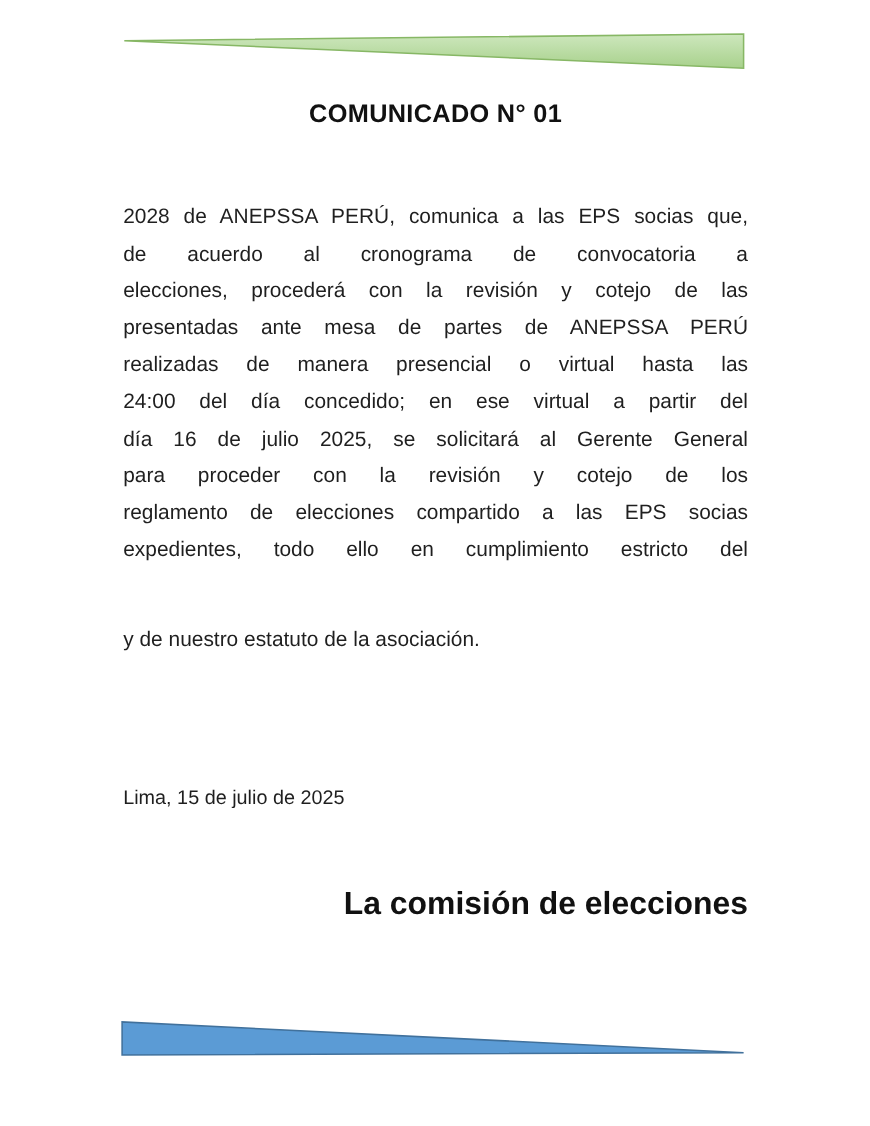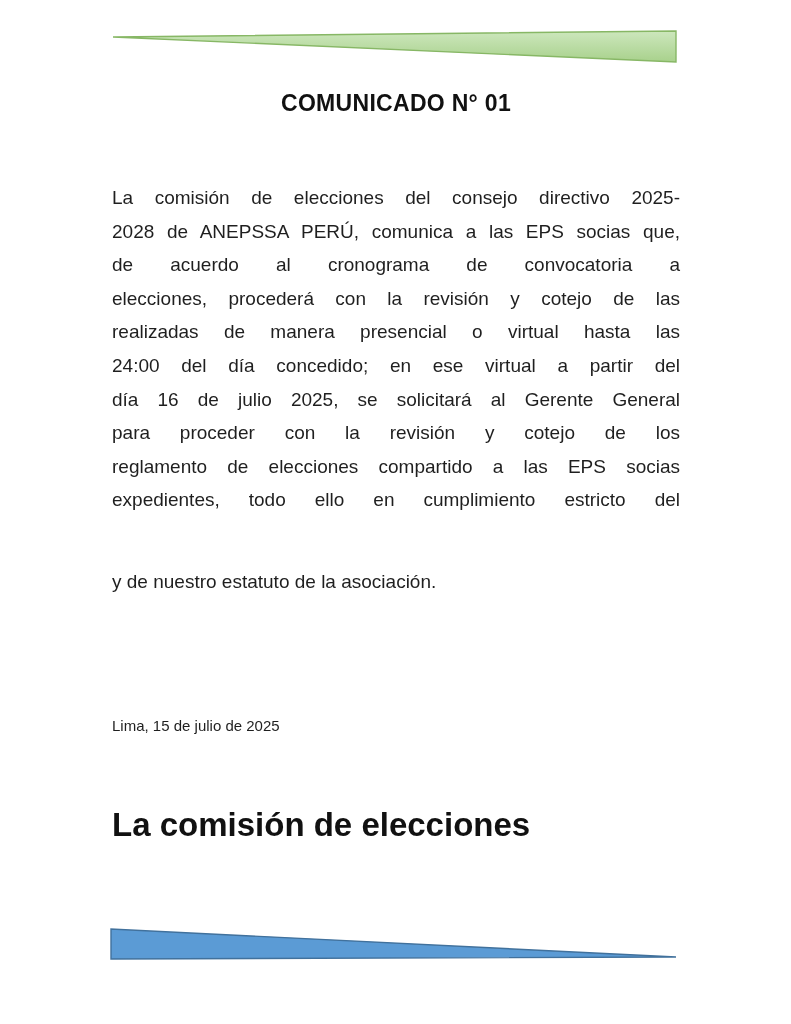--- a/index.html
+++ b/index.html
@@ -46,31 +46,31 @@
   }
   .body-text .line.last {
     text-align-last: left;
     margin-top: 48px;
   }
   .date-line {
     position: absolute;
     top: 709px;
     left: 112px;
     width: 568px;
-    font-size: 15px;
+    font-size: 18px;
     line-height: 33.6px;
     text-align: left;
   }
   .signature {
     position: absolute;
     top: 806px;
     left: 112px;
     width: 568px;
-    text-align: left;
-    font-size: 33px;
+    text-align: right;
+    font-size: 29px;
     font-weight: bold;
     color: #111111;
   }
 </style>
 </head>
 <body>
 
 <div class="page">
 
   <svg class="ribbon-svg ribbon-top" width="791" height="70" viewBox="0 0 791 70">
@@ -79,24 +79,24 @@
         <stop offset="0" stop-color="#cde7bd"></stop>
         <stop offset="1" stop-color="#a8d18c"></stop>
       </linearGradient>
     </defs>
     <polygon points="113,37 676,31 676,62" fill="url(#greenGrad)" stroke-width="1.4" stroke="#87b765"></polygon>
   </svg>
 
   <h1 class="doc-title">COMUNICADO N° 01</h1>
 
   <div class="body-text">
-      <div class="line">La comisión de elecciones del consejo directivo 2025-</div>
       <div class="line">2028 de ANEPSSA PERÚ, comunica a las EPS socias que,</div>
       <div class="line">de acuerdo al cronograma de convocatoria a</div>
       <div class="line">elecciones, procederá con la revisión y cotejo de las</div>
+      <div class="line">presentadas ante mesa de partes de ANEPSSA PERÚ</div>
       <div class="line">realizadas de manera presencial o virtual hasta las</div>
       <div class="line">24:00 del día concedido; en ese virtual a partir del</div>
       <div class="line">día 16 de julio 2025, se solicitará al Gerente  General</div>
       <div class="line">para proceder con la revisión y cotejo de los</div>
       <div class="line">reglamento de elecciones compartido a las EPS socias</div>
       <div class="line">expedientes, todo ello en cumplimiento estricto del</div>
       <div class="line last">y de nuestro estatuto de la asociación.</div>
     </div>
 
   <div class="date-line">Lima, 15 de julio de 2025</div>

